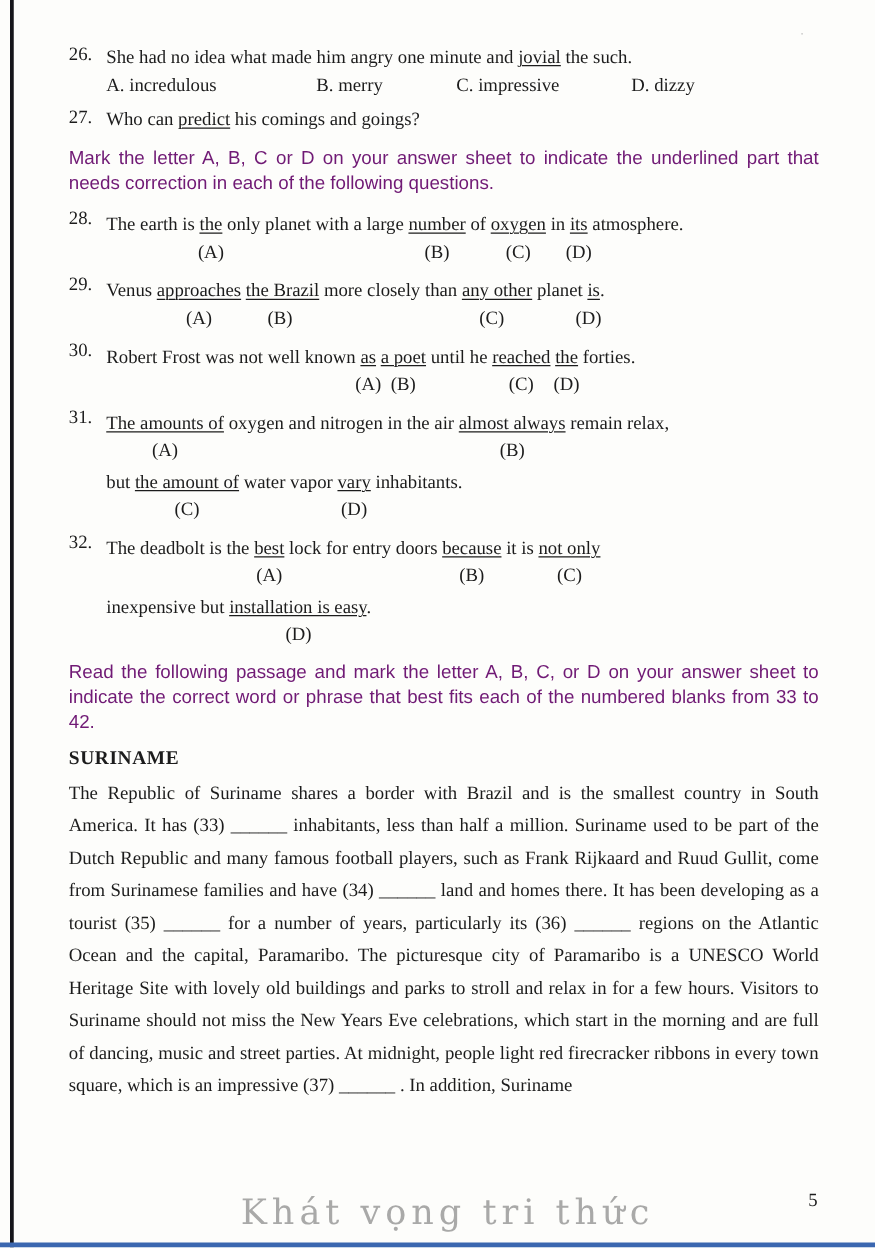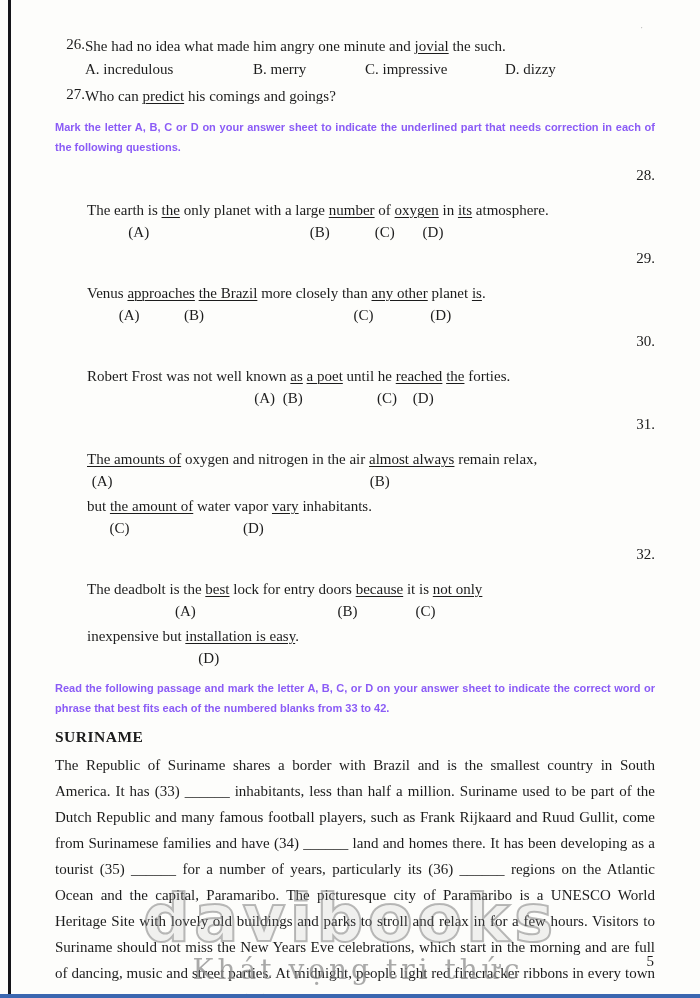--- a/index.html
+++ b/index.html
@@ -8,37 +8,37 @@
 
   .sheet { position:absolute; inset:0; }
 
   .scan-edge { position:absolute; left:8px; top:0; bottom:0; width:3px; background:#15151a; }
   .scan-bottom { position:absolute; left:0; right:0; bottom:0; height:4px; background:#3b67b0; }
   .scan-mark { position:absolute; right:52px; top:22px; width:8px; height:8px; color:#9a9a9a; font-size:10px; opacity:.7; }
 
   .content { position:absolute; left:55px; right:45px; top:36px; font-size:15px; }
 
   .question { display:flex; margin-bottom:7px; }
-  .qnum { flex:0 0 30px;text-align:right; }
+  .qnum { flex:0 0 30px; }
   .qbody { flex:1; min-width:0; }
   .stem { line-height:20px; margin-bottom:3px; white-space:pre; }
   .u { text-decoration:underline; text-underline-offset:2px; text-decoration-thickness:1px; }
   .opts { display:flex; line-height:20px; }
   .opt { display:inline-block; }
   .opts-26 .opt:nth-child(1){ width:168px; }
   .opts-26 .opt:nth-child(2){ width:112px; }
   .opts-26 .opt:nth-child(3){ width:140px; }
   .opts-27 .opt:nth-child(1){ width:133px; }
   .opts-27 .opt:nth-child(2){ width:134px; }
   .opts-27 .opt:nth-child(3){ width:153px; }
 
-  .instruction { font-family:"Liberation Sans", sans-serif; font-weight:bold; font-size:11px; line-height:20px; text-align:justify; margin:8px 0 10px 0; color:#8b5cf6; }
+  .instruction { font-family:"Liberation Sans", sans-serif; font-weight:normal; font-size:15px; line-height:20px; text-align:justify; margin:8px 0 10px 0; color:#701a75; }
 
-  .cq { margin-bottom:6px;flex-direction:column; }
-  .trow { white-space:pre; line-height:21px; margin-top:3px;margin-left:32px; }
+  .cq { margin-bottom:6px; }
+  .trow { white-space:pre; line-height:21px; margin-top:3px; }
   .lrow { white-space:pre; height:23px; line-height:23px; }
   .ghost { visibility:hidden; position:relative; display:inline-block; }
   .lab { visibility:visible; position:absolute; left:50%; top:0; transform:translateX(-50%); color:#1c1c1c; }
 
   .passage-title { text-align:left; font-size:15.5px; font-weight:bold; letter-spacing:.5px; margin:10px 0 6px 0; }
   .passage { text-align:justify; line-height:26px; font-size:15px; }
 
   .watermark { position:absolute; left:50%; bottom:12px; transform:translateX(-50%); text-align:center; pointer-events:none; z-index:5; width:100%; }
   .wm-logo { font-family:"DejaVu Sans", sans-serif; font-weight:bold; font-size:66px; line-height:1.05; letter-spacing:4px;
              color:rgba(160,160,160,0.14); -webkit-text-stroke:2px rgba(120,120,120,0.5); }
@@ -120,19 +120,18 @@
       </section>
 
     <p class="instruction">Read the following passage and mark the letter A, B, C, or D on your answer sheet to indicate the correct word or phrase that best fits each of the numbered blanks from 33 to 42.</p>
 
     <h3 class="passage-title">SURINAME</h3>
 
     <p class="passage">The Republic of Suriname shares a border with Brazil and is the smallest country in South America. It has (33) ______ inhabitants, less than half a million. Suriname used to be part of the Dutch Republic and many famous football players, such as Frank Rijkaard and Ruud Gullit, come from Surinamese families and have (34) ______ land and homes there. It has been developing as a tourist (35) ______ for a number of years, particularly its (36) ______ regions on the Atlantic Ocean and the capital, Paramaribo. The picturesque city of Paramaribo is a UNESCO World Heritage Site with lovely old buildings and parks to stroll and relax in for a few hours. Visitors to Suriname should not miss the New Years Eve celebrations, which start in the morning and are full of dancing, music and street parties. At midnight, people light red firecracker ribbons in every town square, which is an impressive (37) ______ . In addition, Suriname</p>
   </main>
 
   <div class="watermark">
-    <div class="wm-logo">davibooks</div>
     <div class="wm-tag">Khát vọng tri thức</div>
   </div>
 
   <div class="page-number">5</div>
   <div class="scan-bottom"></div>
 </div>
 
 </body></html>

